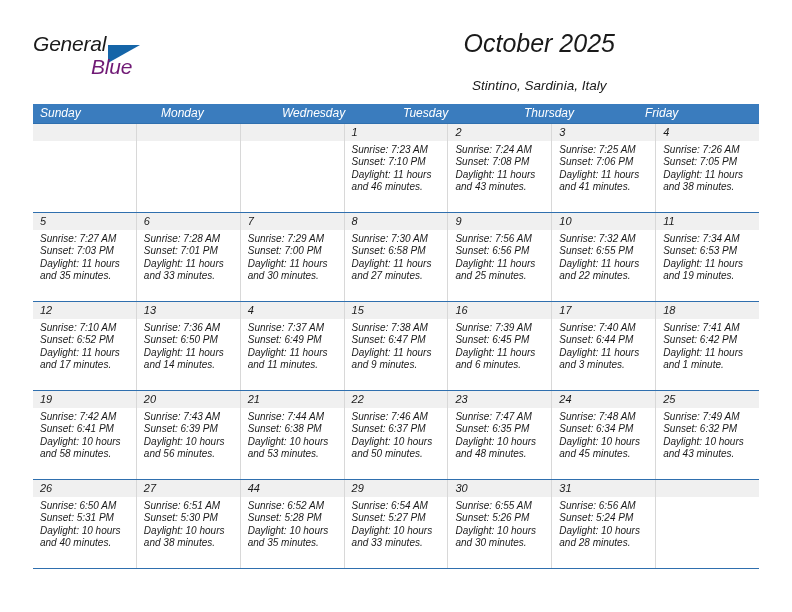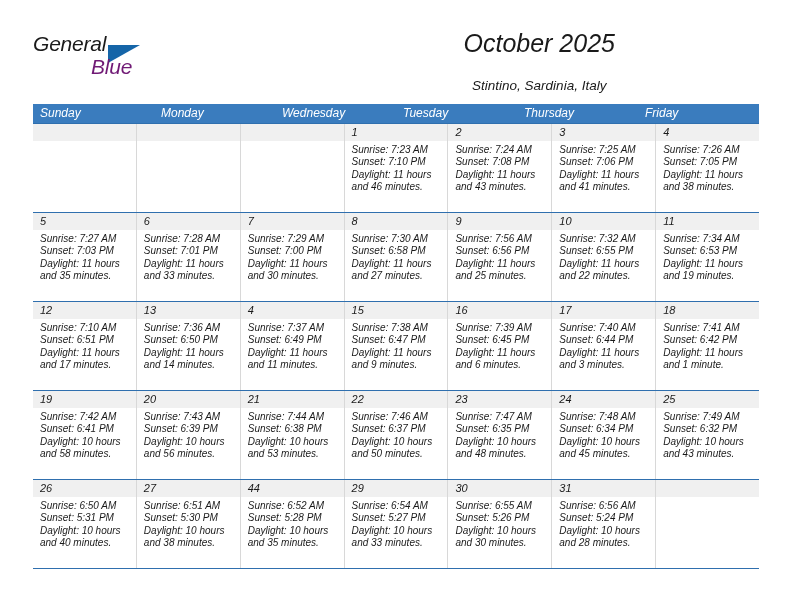--- a/index.html
+++ b/index.html
@@ -314,21 +314,21 @@
           <div>and 19 minutes.</div>
         </div>
       </div>
     </div>
 
     <div class="week">
       <div class="cell">
         <span class="daynum">12</span>
         <div class="info">
           <div>Sunrise: 7:10 AM</div>
-          <div>Sunset: 6:51 PM</div>
+          <div>Sunset: 6:52 PM</div>
           <div>Daylight: 11 hours</div>
           <div>and 17 minutes.</div>
         </div>
       </div>
       <div class="cell">
         <span class="daynum">13</span>
         <div class="info">
           <div>Sunrise: 7:36 AM</div>
           <div>Sunset: 6:50 PM</div>
           <div>Daylight: 11 hours</div>

